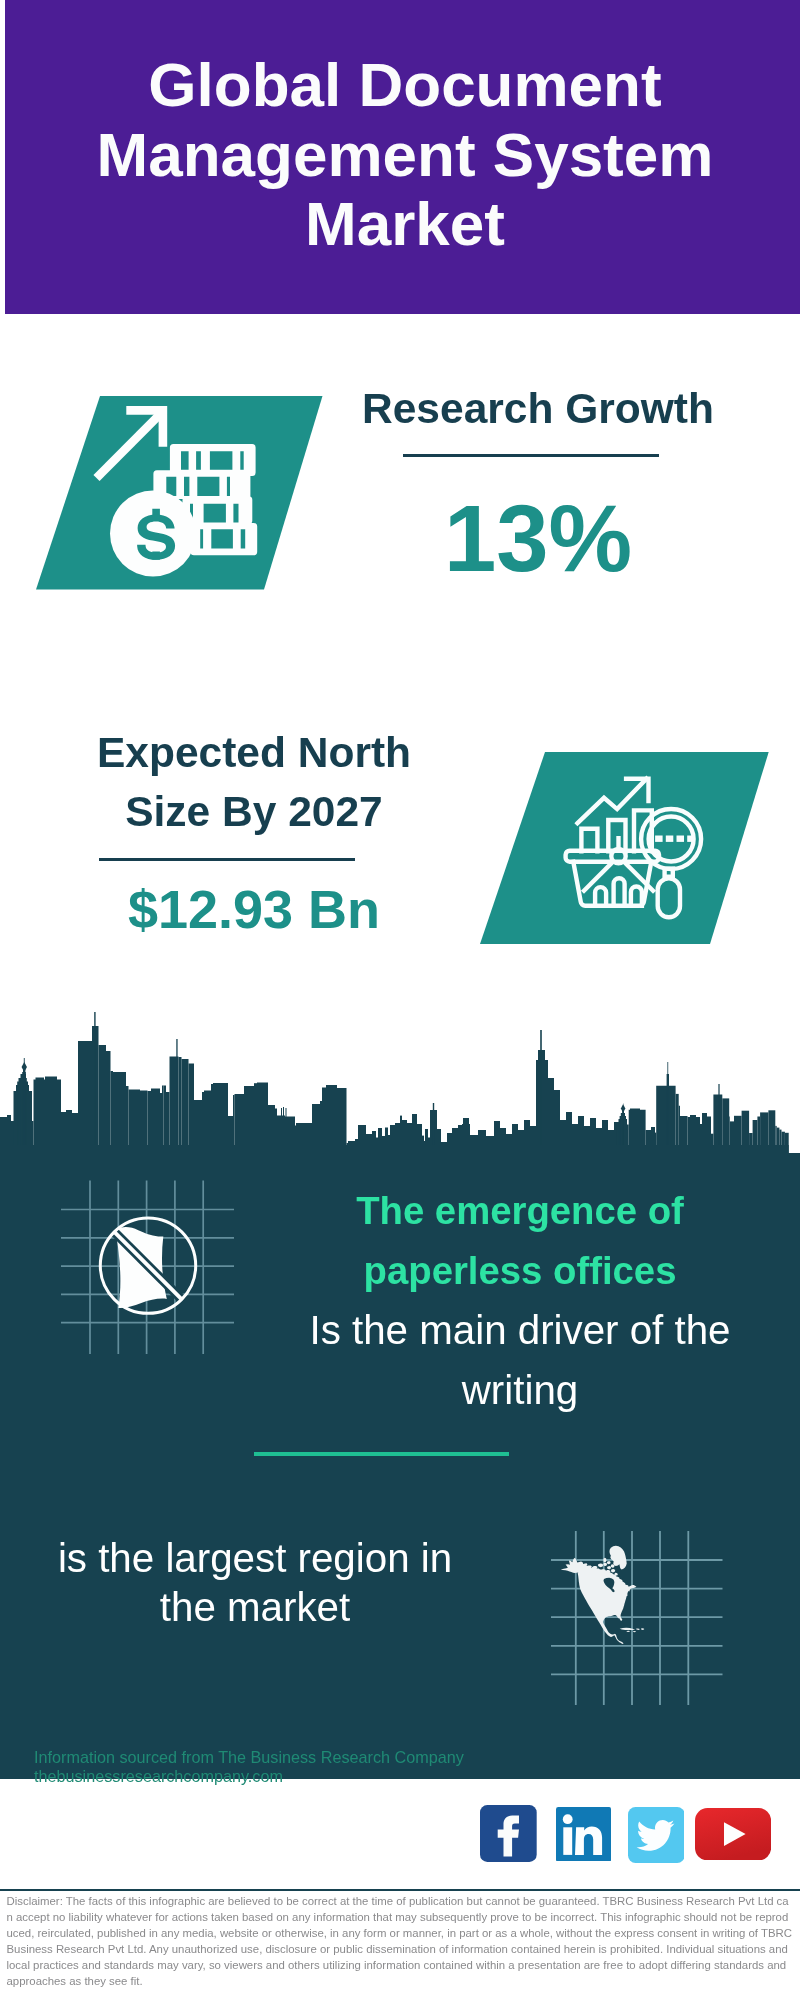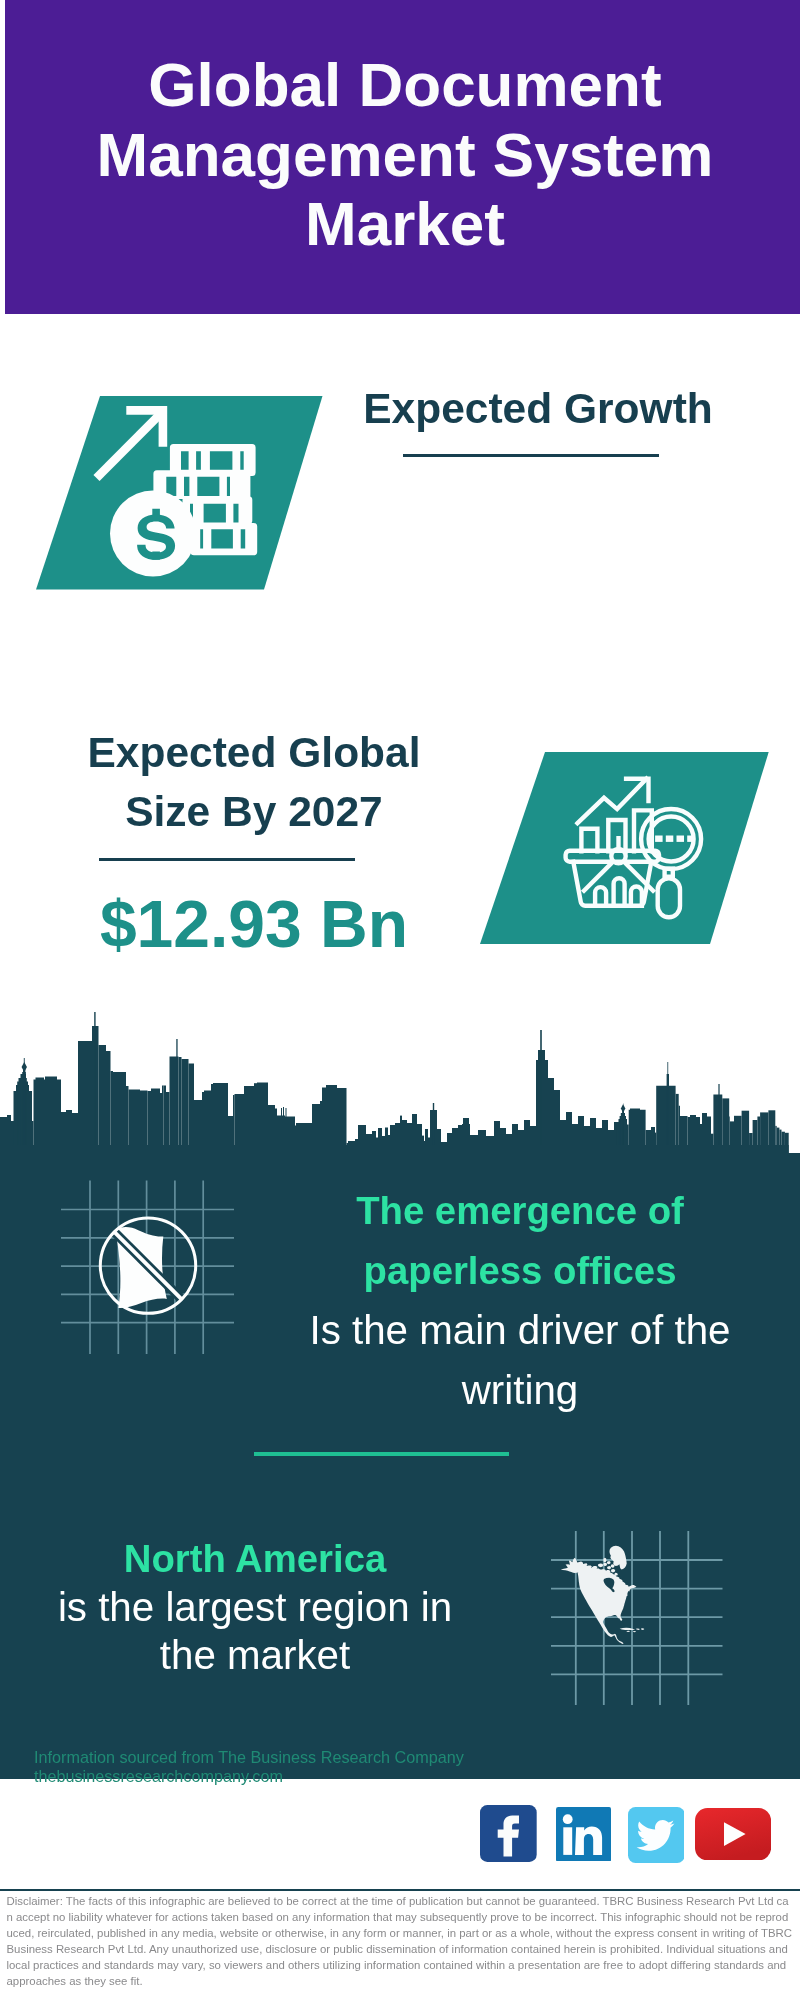--- a/index.html
+++ b/index.html
@@ -70,22 +70,23 @@
 
       <g>
         <circle cx="123" cy="143.5" r="43" fill="#fdfefe"></circle>
         <path d="M 122.3,118.8 h 7.6 v 7 h -7.6 Z M 122.3,161.5 h 7.6 v 8.3 h -7.6 Z" fill="#1d9089"></path>
         <path d="M 126.1,124.4 c -10.9,0 -18.5,5.6 -18.5,13.6 0,7.1 5.1,11 15.2,12.6 l 3.8,0.6 c 7.1,1.1 9.4,2.5 9.4,5.5 0,3.5 -3.8,5.8 -10,5.8 -6.3,0 -10.1,-2.4 -10.4,-6.4 l -0.1,-1.3 h -8.4 l 0.1,1.6 c 0.5,8.2 7.7,13.4 18.8,13.4 11.5,0 19.1,-5.6 19.1,-14 0,-7 -4.7,-10.9 -15.4,-12.6 l -3.9,-0.6 c -6.9,-1.1 -9.2,-2.6 -9.2,-5.5 0,-3.3 3.5,-5.5 9.4,-5.5 5.8,0 9.4,2.2 10,5.8 l 0.2,1.2 h 8.4 l -0.2,-1.6 c -0.9,-7.6 -7.8,-12.6 -18.3,-12.6 Z" fill="#1d9089"></path>
       </g>
     </svg>
   </div>
 
   <div class="stat1-text">
-    <div class="stat-head">Expected Growth</div>
+    <div class="stat-head">Research Growth</div>
     <div class="stat-rule" style="margin:15px 0 0 55px"></div>
+    <div class="stat-val" style="font-size:94px;line-height:100px;margin-top:32px">13%</div>
   </div>
 
   <div class="icon2">
     <svg width="300" height="210" viewBox="0 0 300 210" xmlns="http://www.w3.org/2000/svg">
       <polygon points="71,6 294.7,6 236,198 6,198" fill="#1d9089"></polygon>
       <g fill="none" stroke="#f8fdfd" stroke-width="4.4" stroke-linecap="square" stroke-linejoin="miter" transform="translate(5.5,4.2)">
 
         <path d="M 98,73 L 124.5,47.6 L 137.6,58.9 L 167,28.5"></path>
         <path d="M 146.6,28.5 L 169,28.5 L 169,50.9"></path>
 
@@ -113,24 +114,24 @@
       <g fill="#f8fdfd" transform="translate(5.5,4.2)">
         <rect x="175.6" y="85.3" width="7.5" height="6.4"></rect>
         <rect x="186.3" y="85.3" width="7.5" height="6.4"></rect>
         <rect x="197" y="85.3" width="7.5" height="6.4"></rect>
         <rect x="207.7" y="85.3" width="7.5" height="6.4"></rect>
       </g>
     </svg>
   </div>
 
   <div class="stat2-text">
-    <div class="stat-head">Expected Global</div>
+    <div class="stat-head">Expected North</div>
     <div class="stat-head">Size By 2027</div>
     <div class="stat-rule" style="margin:16px 0 0 35px"></div>
-    <div class="stat-val" style="font-size:66px;line-height:84px;margin-top:21px">$12.93 Bn</div>
+    <div class="stat-val" style="font-size:54px;line-height:84px;margin-top:6px">$12.93 Bn</div>
   </div>
 
   <div class="darkpanel"></div>
   <div class="skyline">
     <svg width="800" height="142" viewBox="0 0 800 142" xmlns="http://www.w3.org/2000/svg">
       <g fill="#174250">
       <rect x="0" y="105" width="7" height="37"></rect>
       <rect x="7" y="103" width="4" height="39"></rect>
       <rect x="11" y="109" width="3" height="33"></rect>
       <rect x="13.5" y="79" width="18.5" height="63"></rect>
@@ -316,21 +317,20 @@
   </div>
 
   <div class="drv-text">
     <span class="hl">The emergence of paperless offices</span>
       <span class="sub"> Is the main driver of the writing</span>
   </div>
 
   <div class="mid-rule"></div>
 
   <div class="reg-text">
-    <span class="hl">North America</span>
       <span class="sub"> is the largest region in the market</span>
   </div>
 
   <div class="gridbox2">
     <svg width="182" height="190" viewBox="0 0 182 190" xmlns="http://www.w3.org/2000/svg">
       <g stroke="#6d99a6" stroke-width="1.8">
         <path d="M24.8,10 V184 M52.8,10 V184 M81,10 V184 M109,10 V184 M137.3,10 V184"></path>
         <path d="M-5,39 H171.5 M-5,67.6 H171.5 M-5,96.2 H171.5 M-5,124.8 H171.5 M-5,153.4 H171.5"></path>
       </g>
       <g transform="translate(8,20) scale(0.98)">

